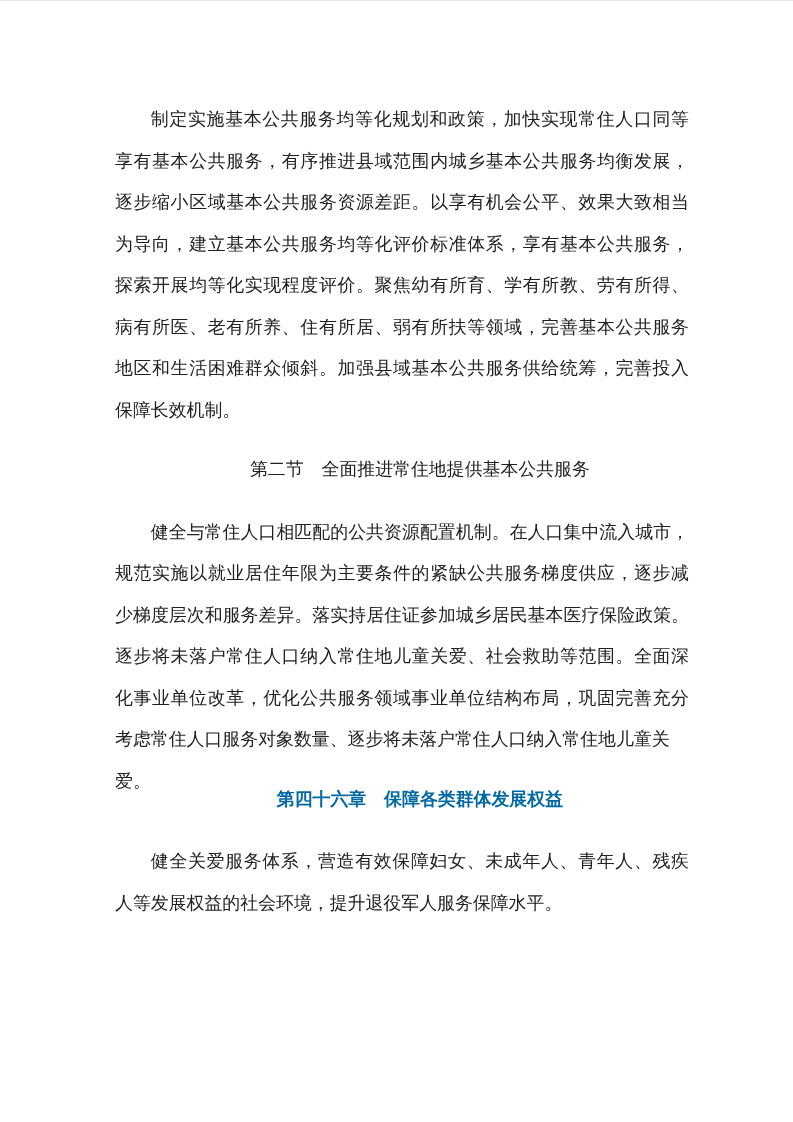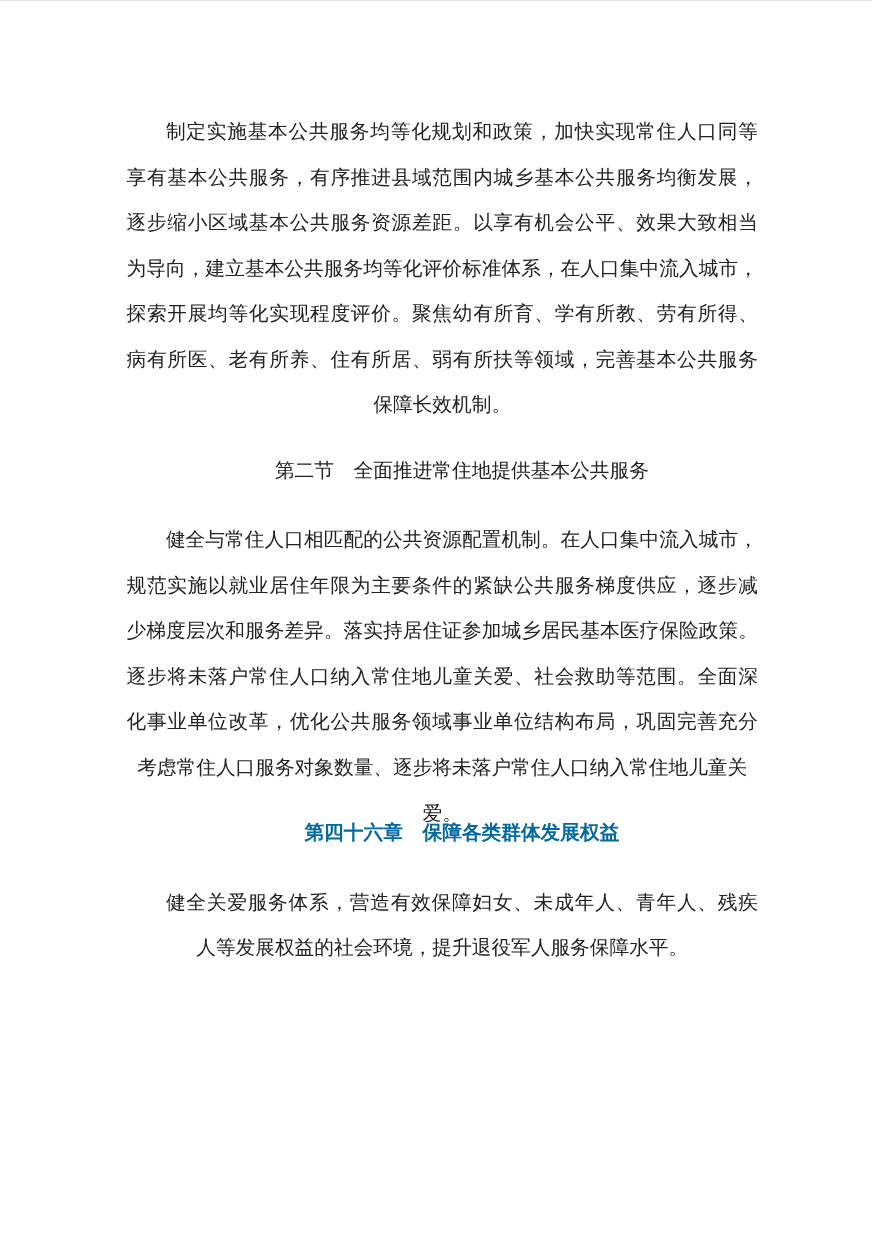--- a/index.html
+++ b/index.html
@@ -32,21 +32,21 @@
     line-height: 41.5px;
     height: 41.5px;
     text-align: justify;
     text-align-last: justify;
     overflow: visible;
   }
   .line.indent {
     padding-left: 2em;
   }
   .line.plain {
-    text-align: center;
+    text-align: left;
     text-align-last: auto;
   }
   .heading {
     line-height: 41.5px;
     height: 41.5px;
     margin: 18px 0 21px 0;
     padding-left: 2em;
     text-align: center;
   }
   .section-heading {
@@ -61,23 +61,24 @@
 </head>
 <body>
 
 <div class="page">
   <div class="textblock">
 
     <div class="para">
       <div class="line indent">制定实施基本公共服务均等化规划和政策，加快实现常住人口同等</div>
       <div class="line">享有基本公共服务，有序推进县域范围内城乡基本公共服务均衡发展，</div>
       <div class="line">逐步缩小区域基本公共服务资源差距。以享有机会公平、效果大致相当</div>
-      <div class="line">为导向，建立基本公共服务均等化评价标准体系，在人口集中流入城市，</div>
+      <div class="line">为导向，建立基本公共服务均等化评价标准体系，享有基本公共服务，</div>
       <div class="line">探索开展均等化实现程度评价。聚焦幼有所育、学有所教、劳有所得、</div>
       <div class="line">病有所医、老有所养、住有所居、弱有所扶等领域，完善基本公共服务</div>
+      <div class="line">地区和生活困难群众倾斜。加强县域基本公共服务供给统筹，完善投入</div>
       <div class="line plain">保障长效机制。</div>
     </div>
 
     <div class="heading section-heading">第二节　全面推进常住地提供基本公共服务</div>
 
     <div class="para">
       <div class="line indent">健全与常住人口相匹配的公共资源配置机制。在人口集中流入城市，</div>
       <div class="line">规范实施以就业居住年限为主要条件的紧缺公共服务梯度供应，逐步减</div>
       <div class="line">少梯度层次和服务差异。落实持居住证参加城乡居民基本医疗保险政策。</div>
       <div class="line">逐步将未落户常住人口纳入常住地儿童关爱、社会救助等范围。全面深</div>

